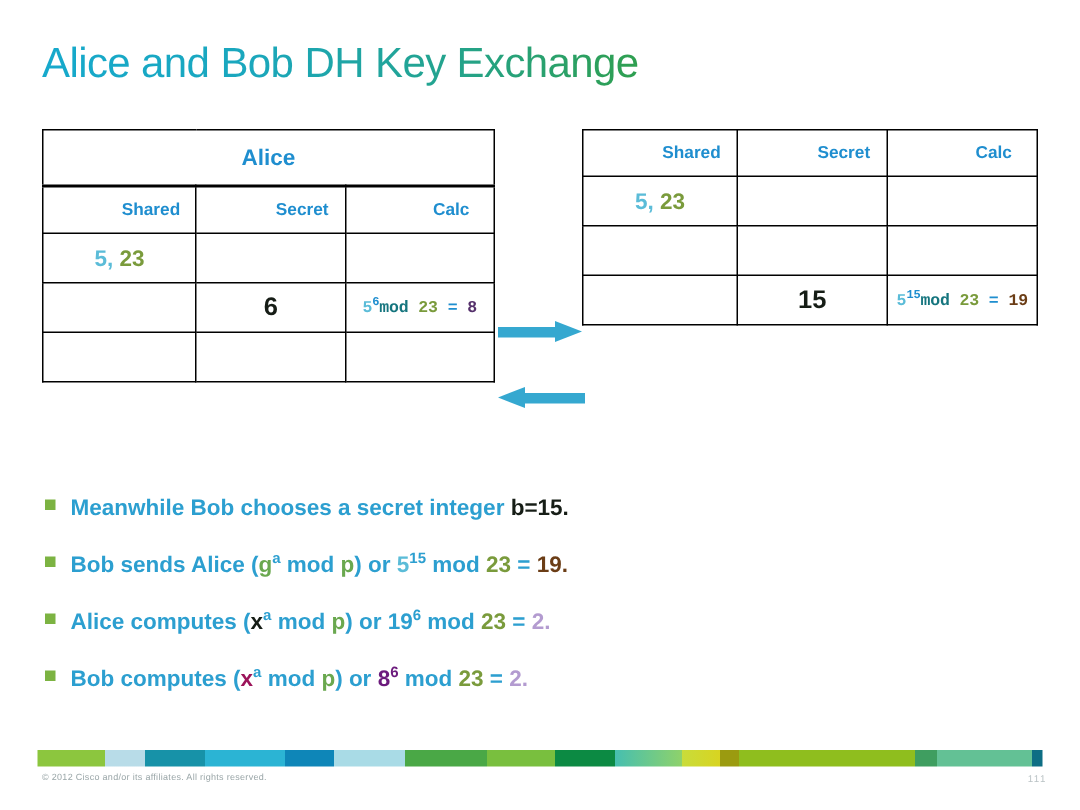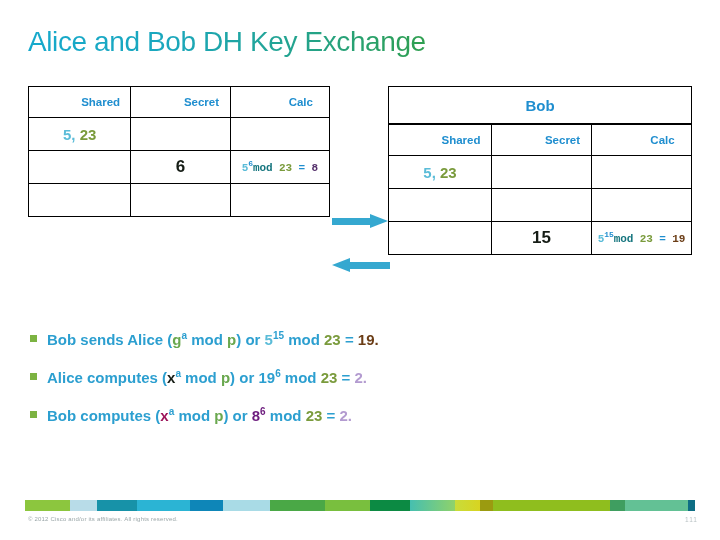--- a/index.html
+++ b/index.html
@@ -210,20 +210,23 @@
 
 <div id="slide-title">Alice and Bob DH Key Exchange</div>
 
 <table class="party-table" id="alice-table">
   <colgroup>
     <col class="c-shared">
       <col class="c-secret">
       <col class="c-calc">
   </colgroup>
   <tbody>
+      <tr>
+    <td class="title-cell" colspan="3">Alice</td>
+  </tr>
   <tr>
     <td class="col-head">Shared</td>
     <td class="col-head">Secret</td>
     <td class="col-head">Calc</td>
   </tr>
   <tr>
     <td>
       <span class="shared-val"><span class="v-g">5</span><span class="v-comma">, </span><span class="v-p">23</span></span>
     </td>
     <td></td>
@@ -246,23 +249,20 @@
 </tbody>
   </table>
 
 <table class="party-table" id="bob-table">
   <colgroup>
     <col class="c-shared">
       <col class="c-secret">
       <col class="c-calc">
   </colgroup>
   <tbody>
-      <tr>
-    <td class="title-cell" colspan="3">Bob</td>
-  </tr>
   <tr>
     <td class="col-head">Shared</td>
     <td class="col-head">Secret</td>
     <td class="col-head">Calc</td>
   </tr>
   <tr>
     <td>
       <span class="shared-val"><span class="v-g">5</span><span class="v-comma">, </span><span class="v-p">23</span></span>
     </td>
     <td></td>
@@ -288,20 +288,24 @@
 <div class="arrow" id="arrow-right">
   <div class="shaft"></div>
   <div class="head"></div>
 </div>
 <div class="arrow" id="arrow-left">
   <div class="shaft"></div>
   <div class="head"></div>
 </div>
 
 <div id="bullets">
+    <div class="bullet-row">
+      <span class="bullet-mark"></span>
+      <span class="bullet-text"><span class="b-teal">Meanwhile Bob chooses a secret integer </span><span class="b-dark">b=15</span><span class="b-dark">.</span></span>
+    </div>
     <div class="bullet-row">
       <span class="bullet-mark"></span>
       <span class="bullet-text"><span class="b-teal">Bob sends Alice (</span><span class="b-green">g</span><sup class="b-teal">a</sup><span class="b-teal"> mod </span><span class="b-green">p</span><span class="b-teal">) or </span><span class="b-lightb">5</span><sup class="b-teal">15</sup><span class="b-teal"> mod </span><span class="b-olive">23</span><span class="b-teal"> = </span><span class="b-brown">19</span><span class="b-brown">.</span></span>
     </div>
     <div class="bullet-row">
       <span class="bullet-mark"></span>
       <span class="bullet-text"><span class="b-teal">Alice computes (</span><span class="b-dark">x</span><sup class="b-teal">a</sup><span class="b-teal"> mod </span><span class="b-green">p</span><span class="b-teal">) or </span><span class="b-teal">19</span><sup class="b-teal">6</sup><span class="b-teal"> mod </span><span class="b-olive">23</span><span class="b-teal"> = </span><span class="b-lilac">2</span><span class="b-lilac">.</span></span>
     </div>
     <div class="bullet-row">
       <span class="bullet-mark"></span>

